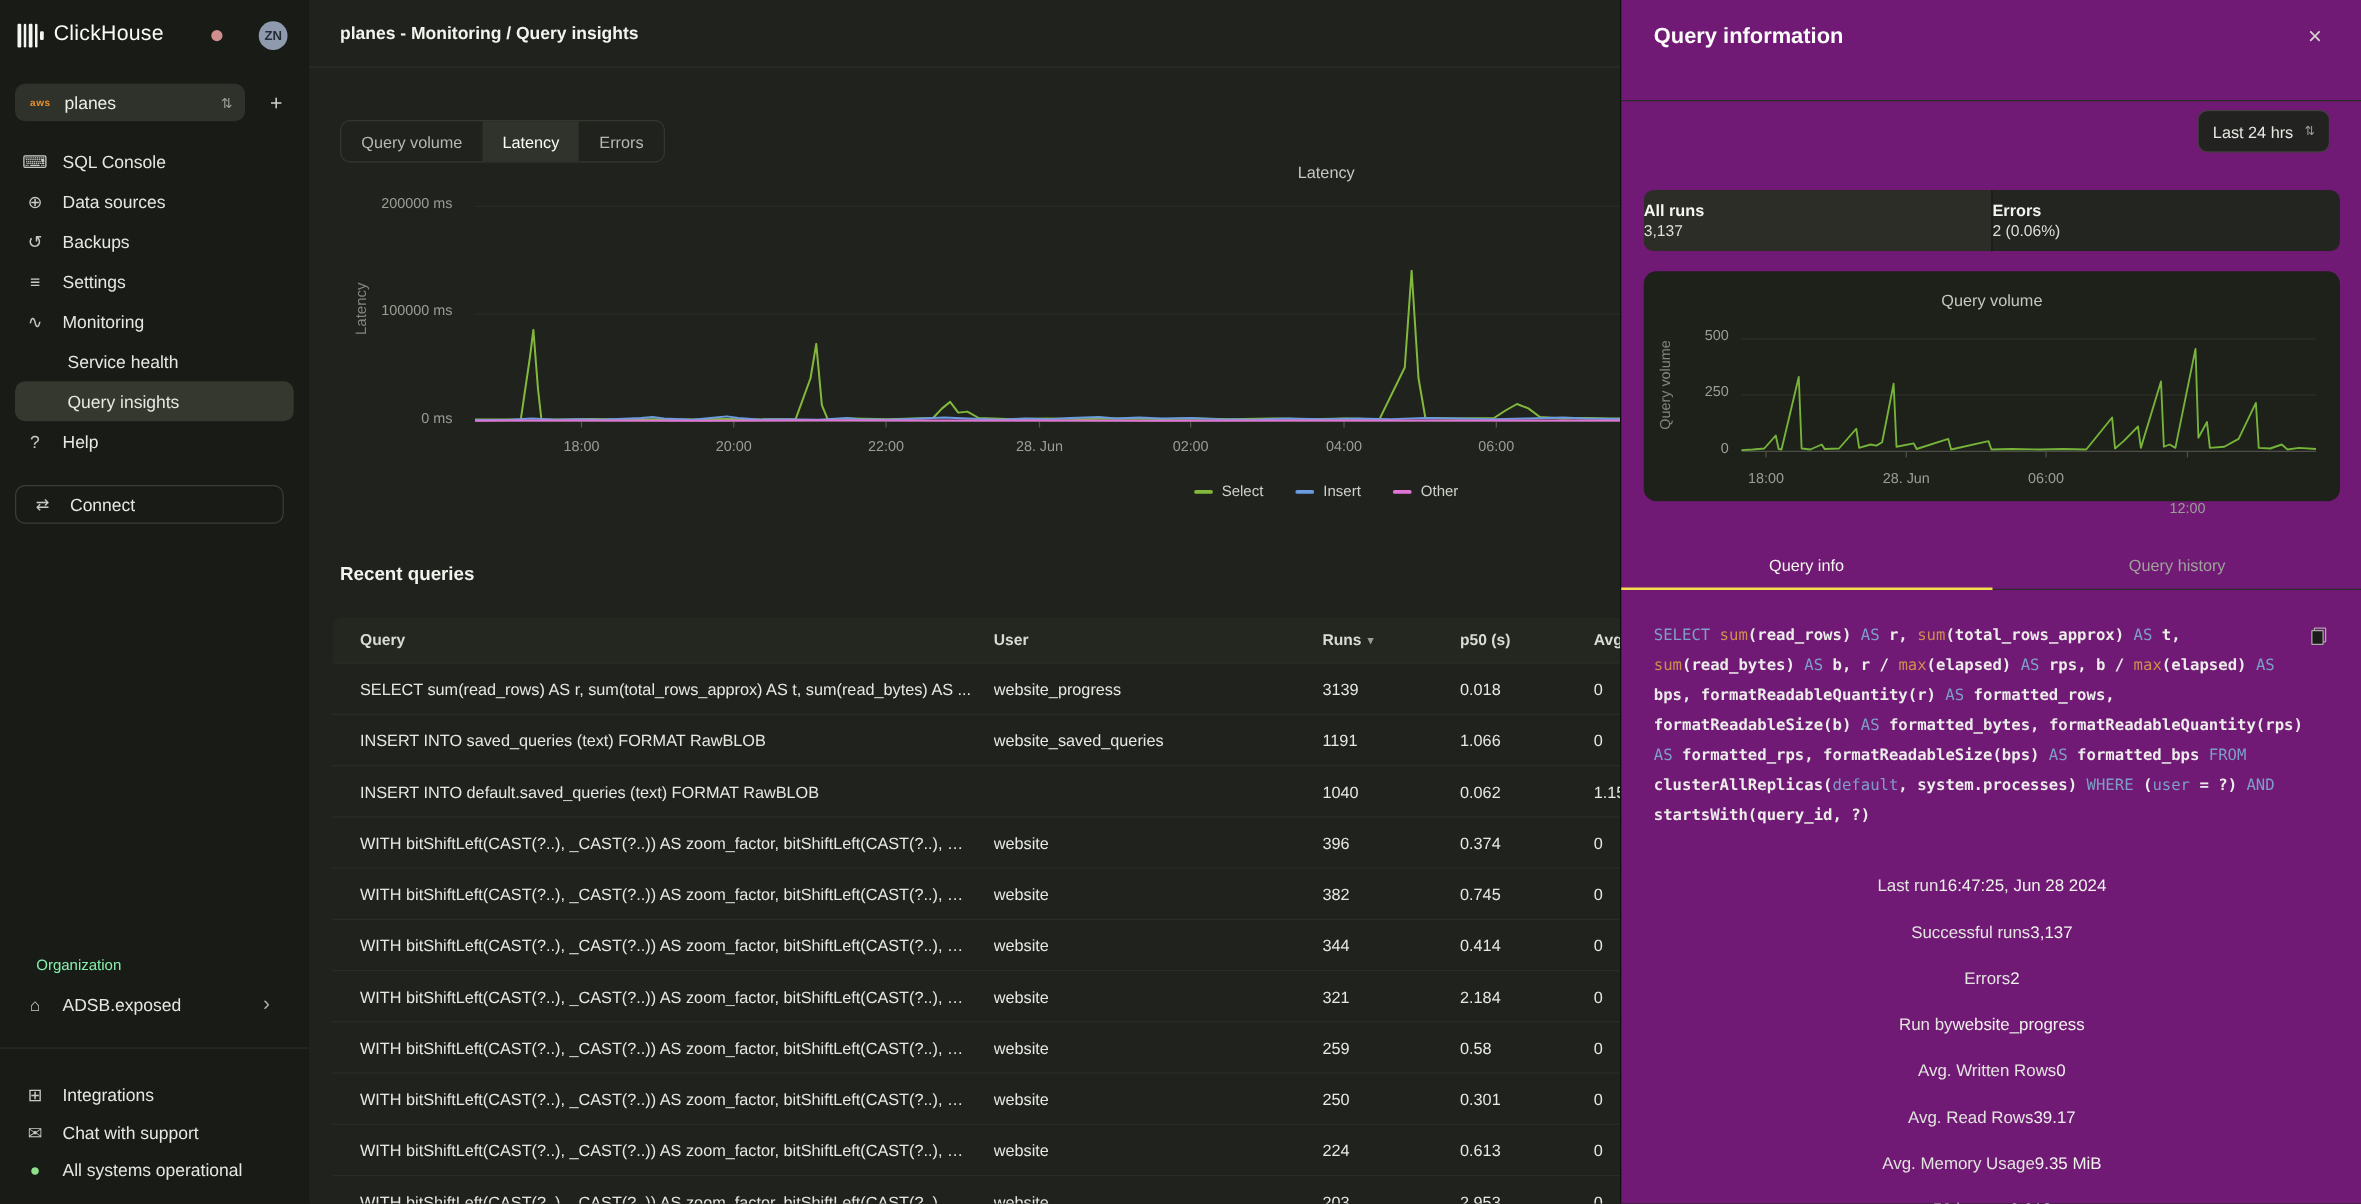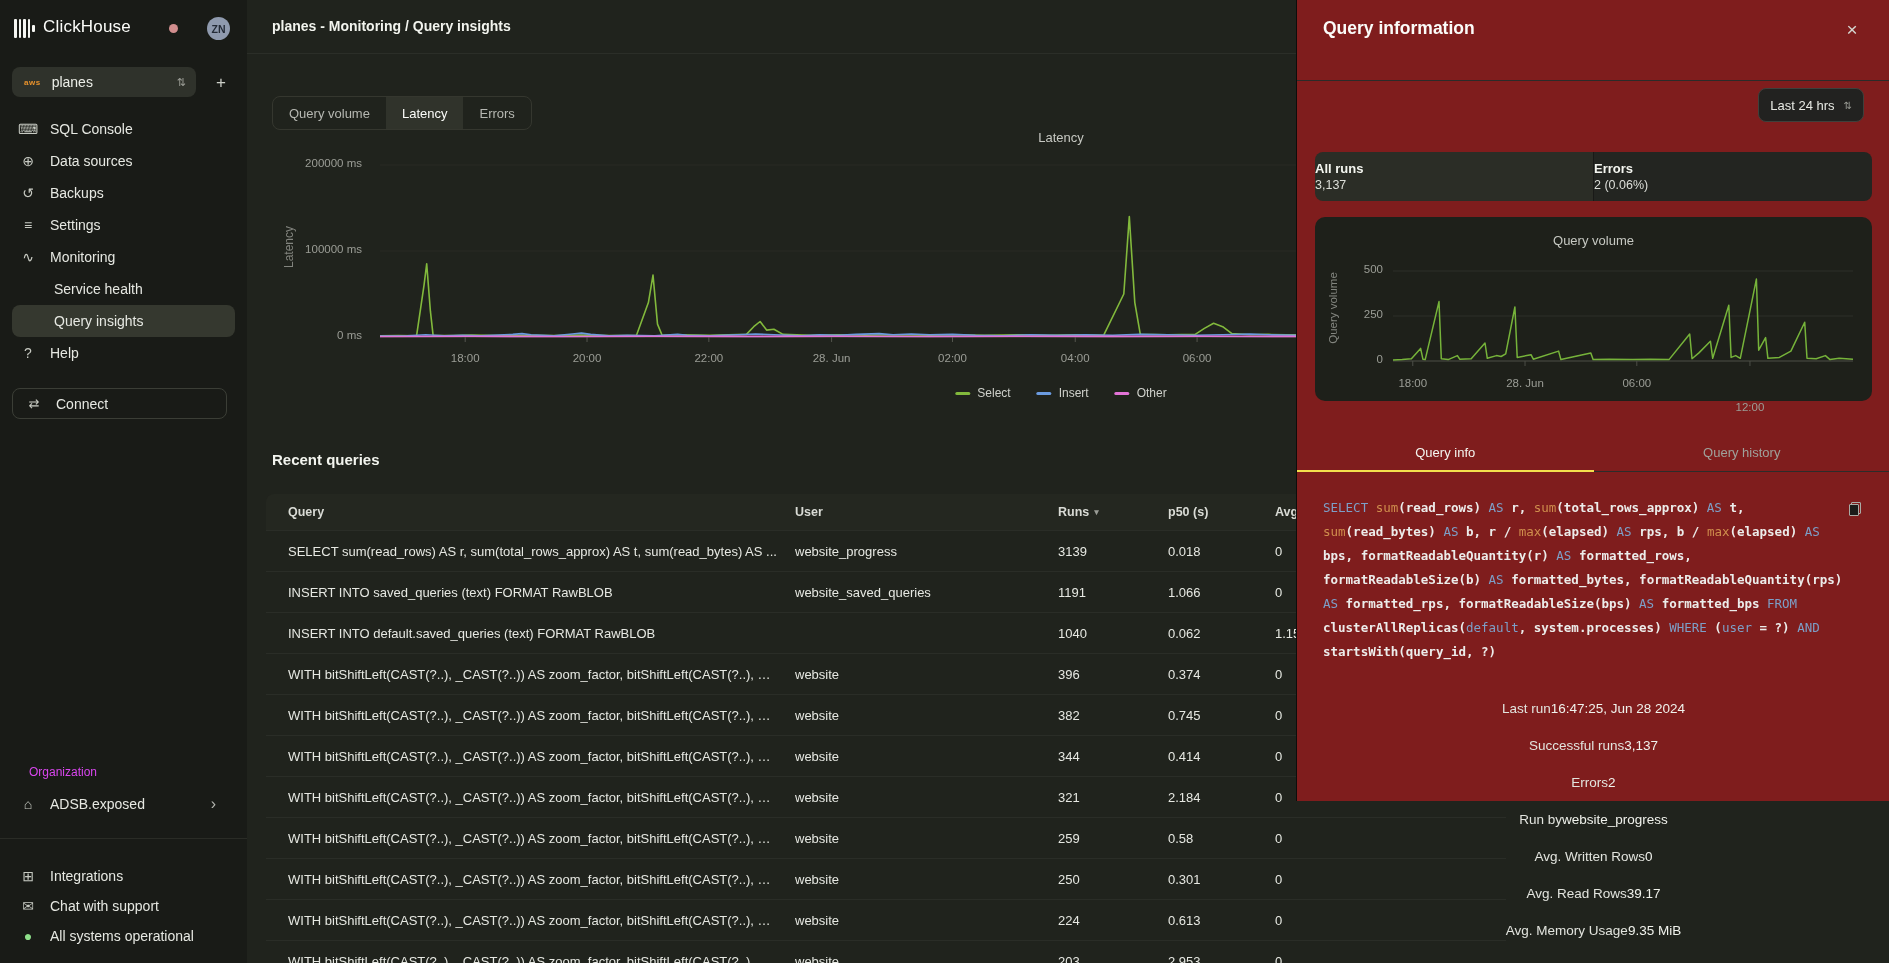--- a/index.html
+++ b/index.html
@@ -27,21 +27,21 @@
   .nav-item{height:32px;display:flex;align-items:center;padding-left:5px;border-radius:8px;cursor:pointer}
   .nav-icon{width:22px;text-align:center;font-size:14px;color:#c7cac2;flex:0 0 22px}
   .nav-label{font-size:14px;color:#e6e8e2;margin-left:11px;white-space:nowrap}
   .nav-item.indent{padding-left:42px}
   .nav-item.indent .nav-label{margin-left:0}
   .nav-item.active{background:#35382f}
   .connect-btn{position:absolute;left:12px;top:388px;width:215px;height:31px;border:1px solid #3b3e36;border-radius:8px;
                background:none;display:flex;align-items:center;padding-left:10px;cursor:pointer;color:#e6e8e2}
   .connect-btn .nav-icon{font-size:13px}
   .connect-btn .nav-label{margin-left:11px;font-size:14px}
-  .org-label{position:absolute;left:29px;top:765px;font-size:12px;color:#d946ef}
+  .org-label{position:absolute;left:29px;top:765px;font-size:12px;color:#86efac}
   .org-row{position:absolute;left:12px;top:789px;width:215px;height:30px;display:flex;align-items:center;
            padding-left:5px;cursor:pointer;border-radius:8px}
   .org-chevron{margin-left:auto;padding-right:16px;color:#b2b4ae;font-size:16px}
   .side-divider{position:absolute;left:0;top:838px;width:247px;height:1px;background:#2a2c26}
   .footer-nav{position:absolute;left:12px;top:861px;width:223px}
   .footer-nav .nav-item{height:30px}
 
   
   .main{position:absolute;left:247px;top:0;width:1642px;height:963px;background:#20231d;overflow:hidden}
   .main-header{position:absolute;left:0;top:0;width:100%;height:53px;border-bottom:1px solid #2b2e28}
@@ -71,21 +71,21 @@
   .thead{display:flex;align-items:center;height:36px;background:#242720;font-size:12.5px;color:#d9dbd5;font-weight:700}
   .trow{display:flex;align-items:center;height:40px;border-top:1px solid #2a2d27;font-size:13px;color:#e6e8e2;cursor:pointer}
   .c-query{flex:1 1 auto;min-width:0;padding-left:22px;padding-right:18px;white-space:nowrap;overflow:hidden;text-overflow:ellipsis}
   .c-user{flex:0 0 263px;white-space:nowrap;overflow:hidden}
   .c-runs{flex:0 0 110px}
   .c-p50{flex:0 0 107px}
   .c-avg{flex:0 0 231px}
   .sort-ic{font-size:9px;color:#9a9c96;margin-left:5px;vertical-align:1px}
 
   
-  .panel{position:absolute;left:1296px;top:0;width:593px;height:801px;background:#7f1d1d;border-left:1px solid #0d0d0c}
+  .panel{position:absolute;left:1296px;top:0;width:593px;height:963px;background:#701a75;border-left:1px solid #0d0d0c}
   .panel-title{position:absolute;left:26px;top:18px;font-size:17.5px;font-weight:700;color:#fbfcf9}
   .close-btn{position:absolute;right:24px;top:16px;width:28px;height:28px;background:none;border:none;color:#d5d7d1;
              font-size:19px;cursor:pointer;padding:0}
   .panel-divider{position:absolute;left:0;top:80px;width:593px;height:1px;background:#2b2b29}
   .time-btn{position:absolute;right:26px;top:88px;height:31px;border:1px solid #3f403b;border-radius:8px;background:#222220;
             display:flex;align-items:center;gap:9px;padding:16px 11px;color:#e7e9e3;font-size:13px;cursor:pointer;
             font-family:"Liberation Sans",sans-serif}
   .time-caret{font-size:10px;color:#9b9d96}
   .segmented{position:absolute;left:18px;top:152px;width:557px;height:49px;display:flex;border-radius:8px;overflow:hidden}
   .seg{flex:1;background:#232521;display:flex;flex-direction:column;align-items:flex-start;justify-content:center;gap:2px;cursor:pointer}

